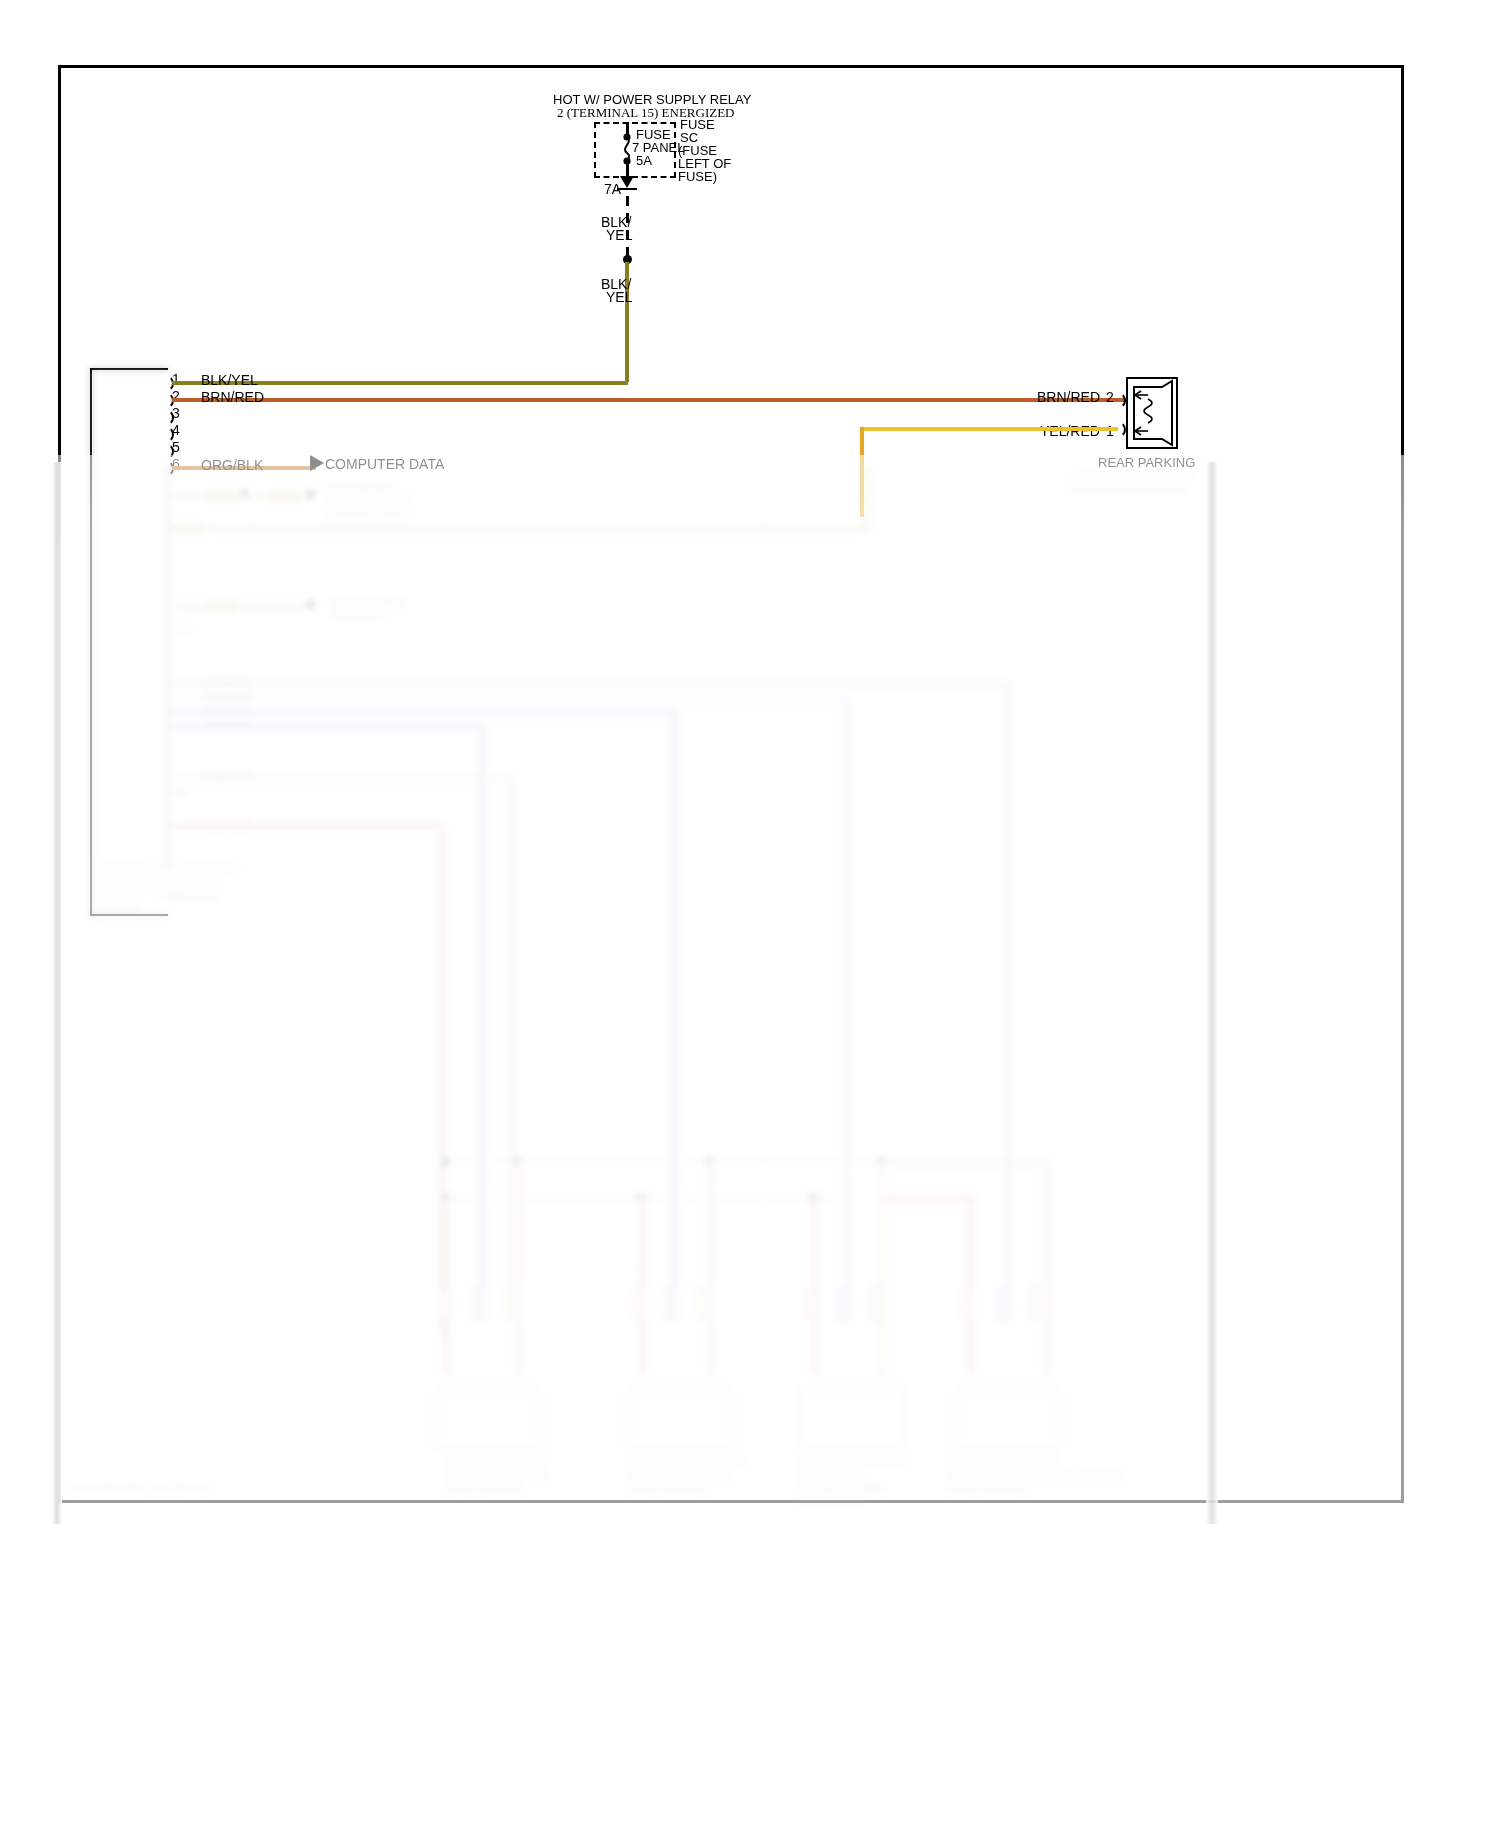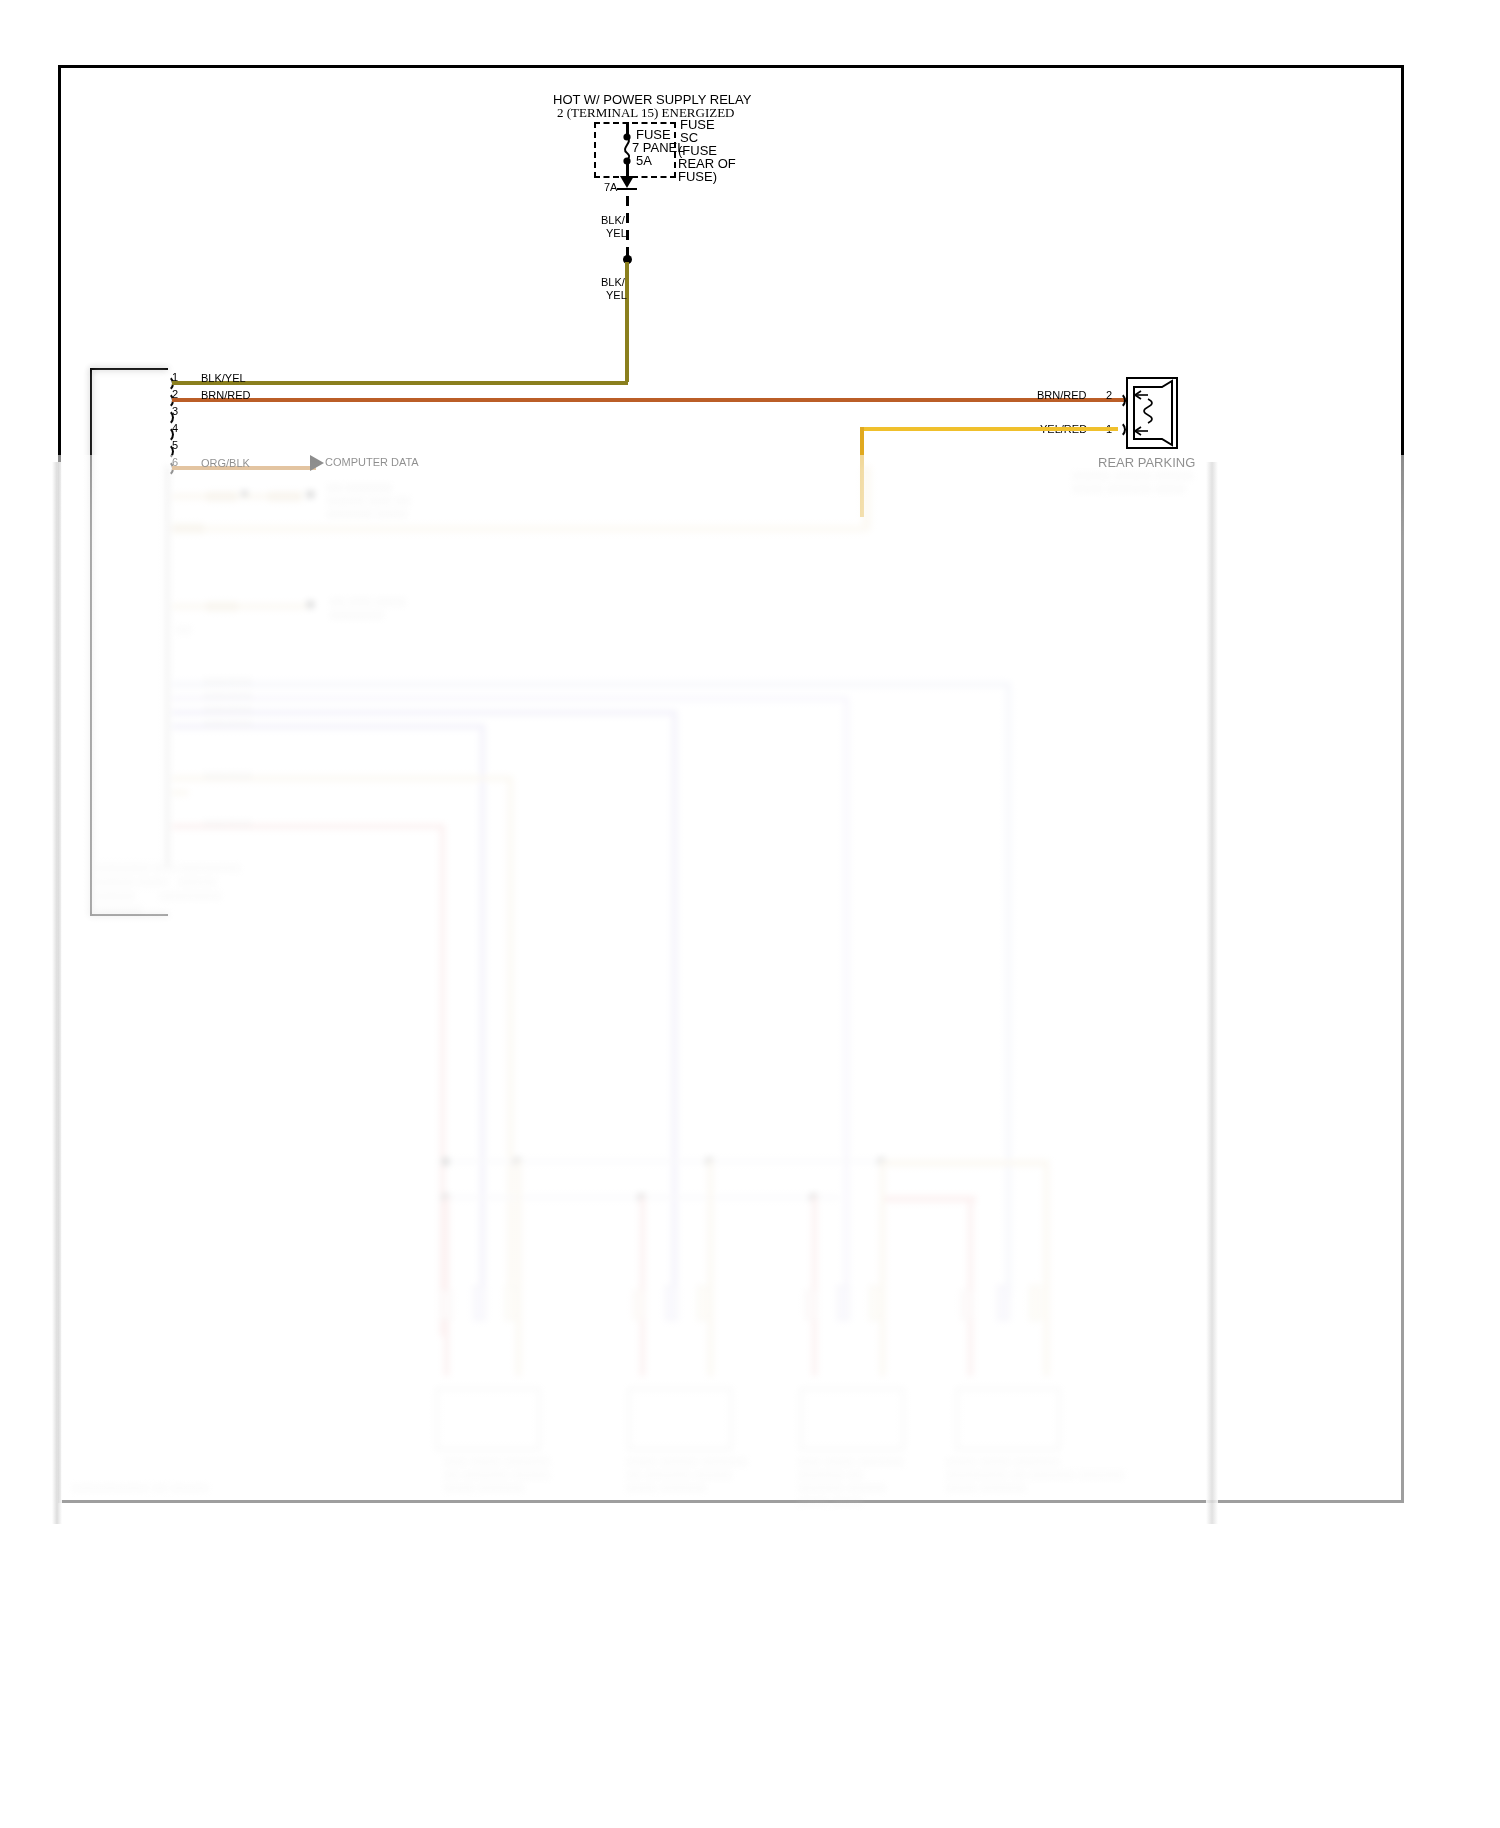--- a/index.html
+++ b/index.html
@@ -16,21 +16,21 @@
     position:absolute;left:58px;top:65px;width:1346px;height:1438px;
     border:3px solid #000;box-sizing:border-box;background:transparent;
   }
 
   
   .wire{position:absolute;}
   .h{height:3px;}
   .v{width:3px;}
   .lbl{position:absolute;white-space:pre;color:#000;line-height:1.15;}
   .f11{font-size:11.5px;}
-  .f12{font-size:11px;}
+  .f12{font-size:14px;}
   .f13{font-size:13px;}
   .dot{position:absolute;width:9px;height:9px;border-radius:50%;background:#000;}
   .box{position:absolute;border:2px solid #000;box-sizing:border-box;background:#fff;}
 
   
   .fusebox{
     position:absolute;border:2px dashed #000;box-sizing:border-box;background:transparent;
   }
 
   
@@ -88,21 +88,21 @@
   <div class="wire v" style="left:626px;top:160px;height:20px;background:#000;"></div>
   <div class="arrowD" style="left:620px;top:176px;"></div>
 
   <div class="lbl f13" style="left:636px;top:128px;">FUSE</div>
   <div class="lbl f13" style="left:632px;top:141px;">7 PANEL</div>
   <div class="lbl f13" style="left:636px;top:154px;">5A</div>
 
   <div class="lbl f13" style="left:680px;top:118px;">FUSE</div>
   <div class="lbl f13" style="left:680px;top:131px;">SC</div>
   <div class="lbl f13" style="left:678px;top:144px;">(FUSE</div>
-  <div class="lbl f13" style="left:678px;top:157px;">REAR OF</div>
+  <div class="lbl f13" style="left:678px;top:157px;">LEFT OF</div>
   <div class="lbl f13" style="left:678px;top:170px;">FUSE)</div>
 
   <div class="wire h" style="left:617px;top:188px;width:20px;height:2px;background:#000;"></div>
   <div class="lbl f12" style="left:604px;top:181px;">7A</div>
 
   <div style="position:absolute;left:626px;top:196px;width:3px;height:62px;
        background:repeating-linear-gradient(180deg,#000 0 10px,transparent 10px 17px);"></div>
   <div class="lbl f12" style="left:601px;top:214px;">BLK/</div>
   <div class="lbl f12" style="left:606px;top:227px;">YEL</div>
 

